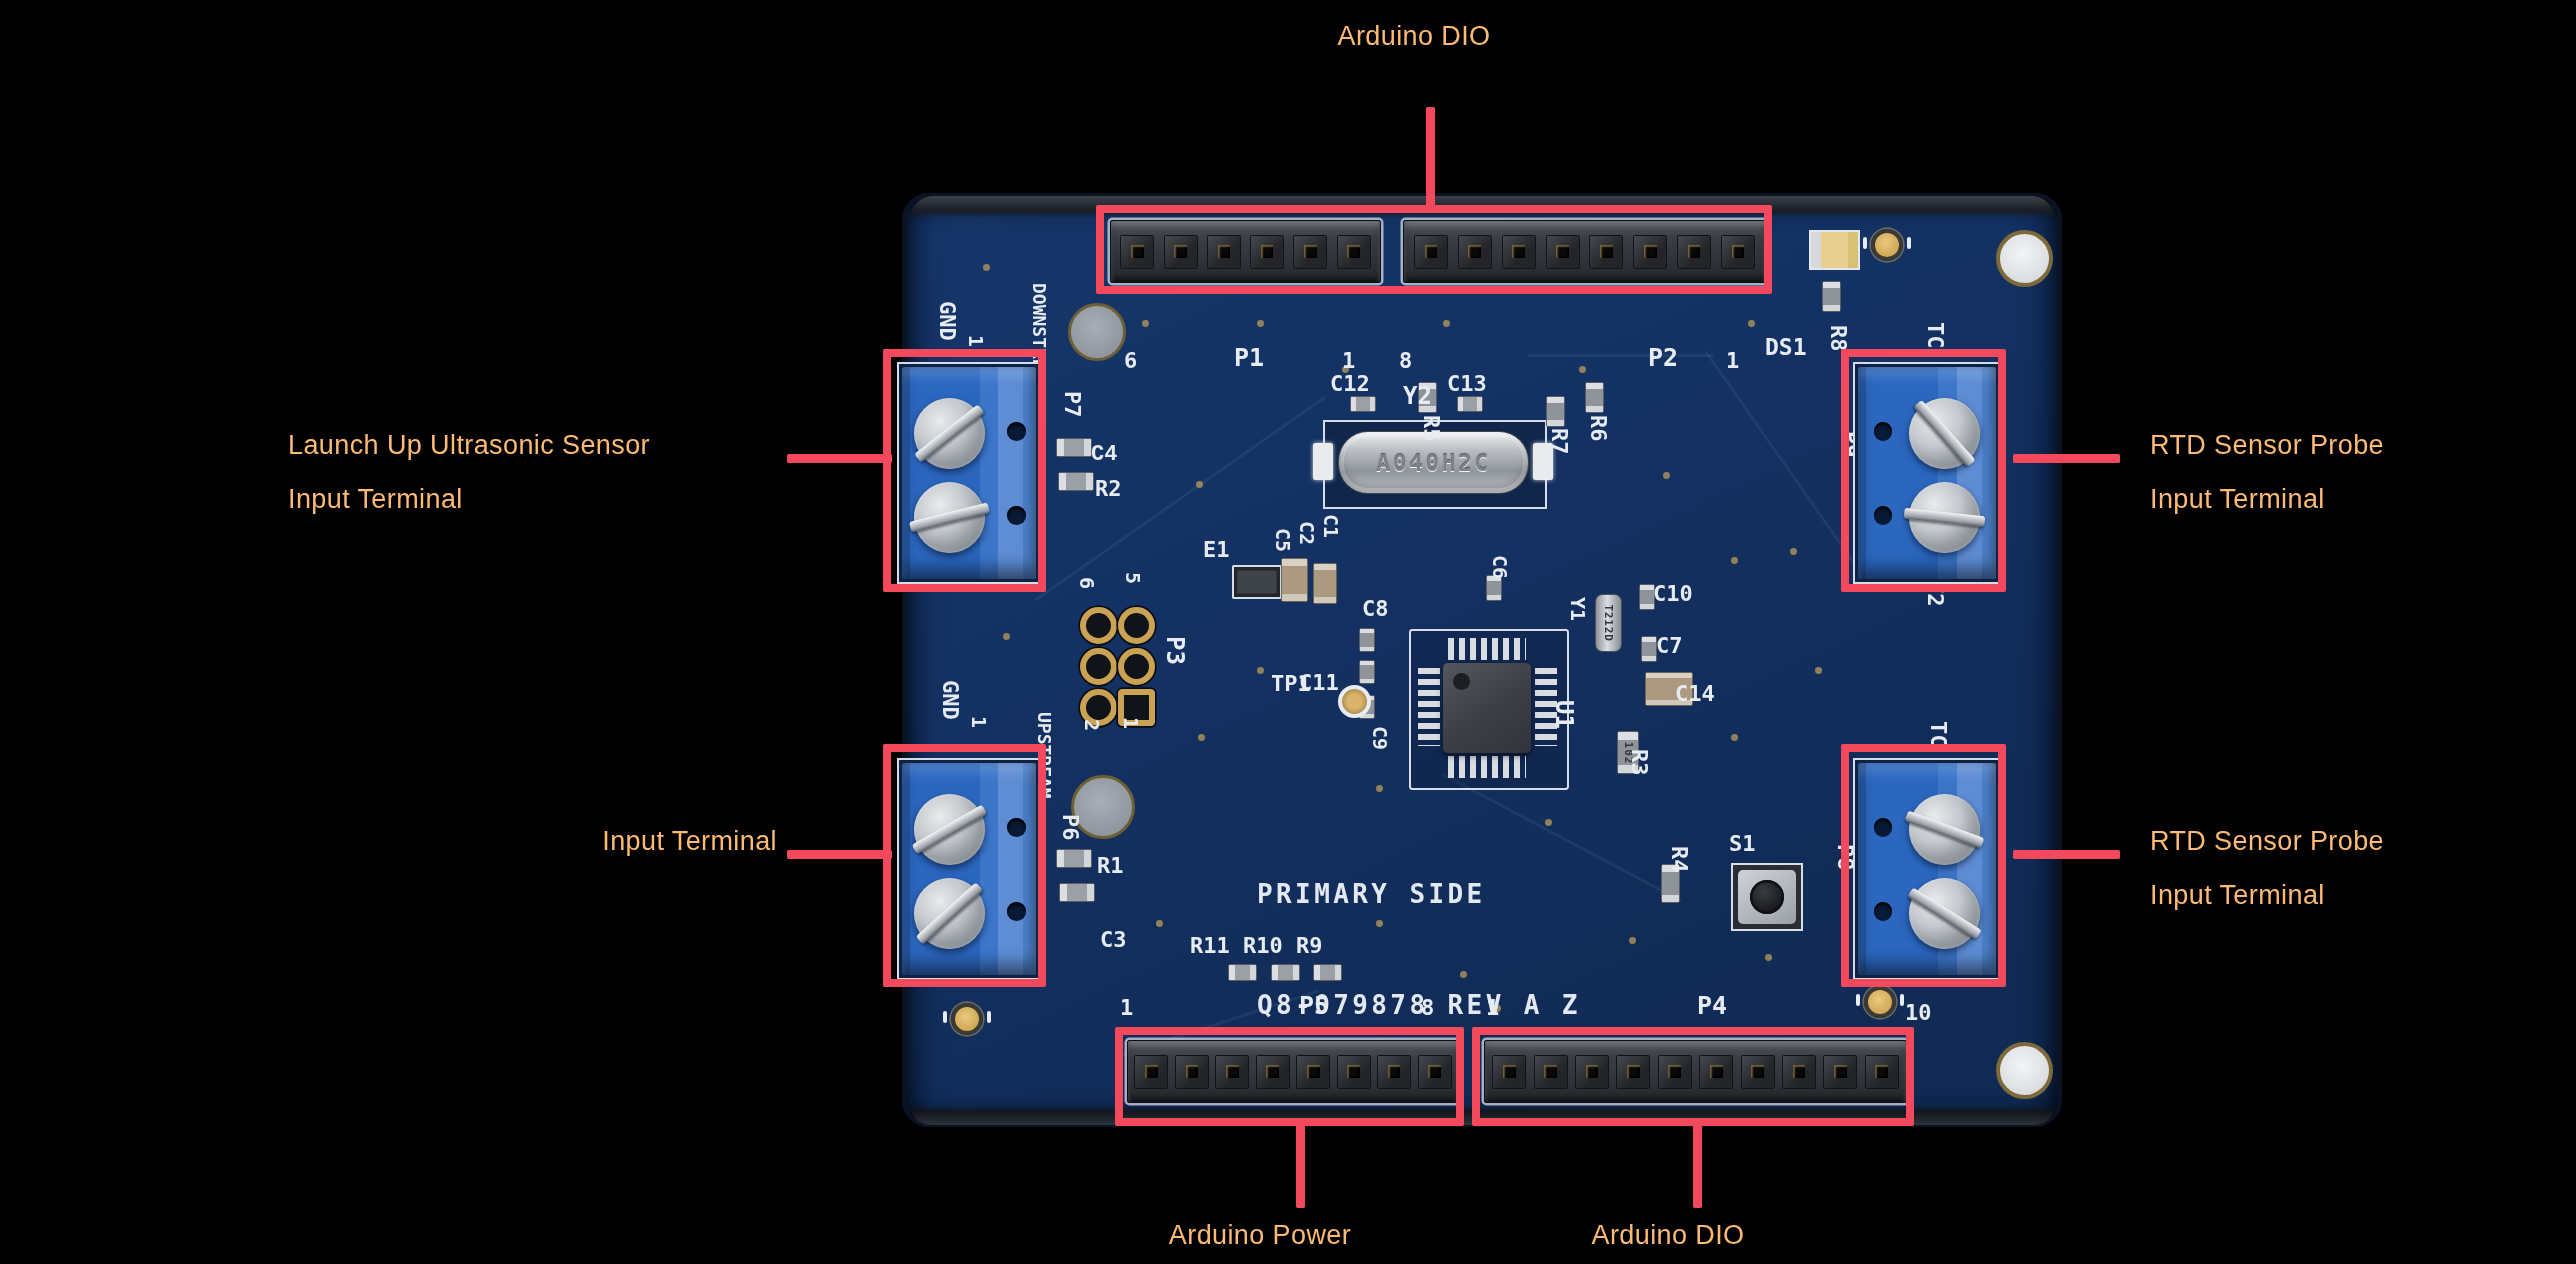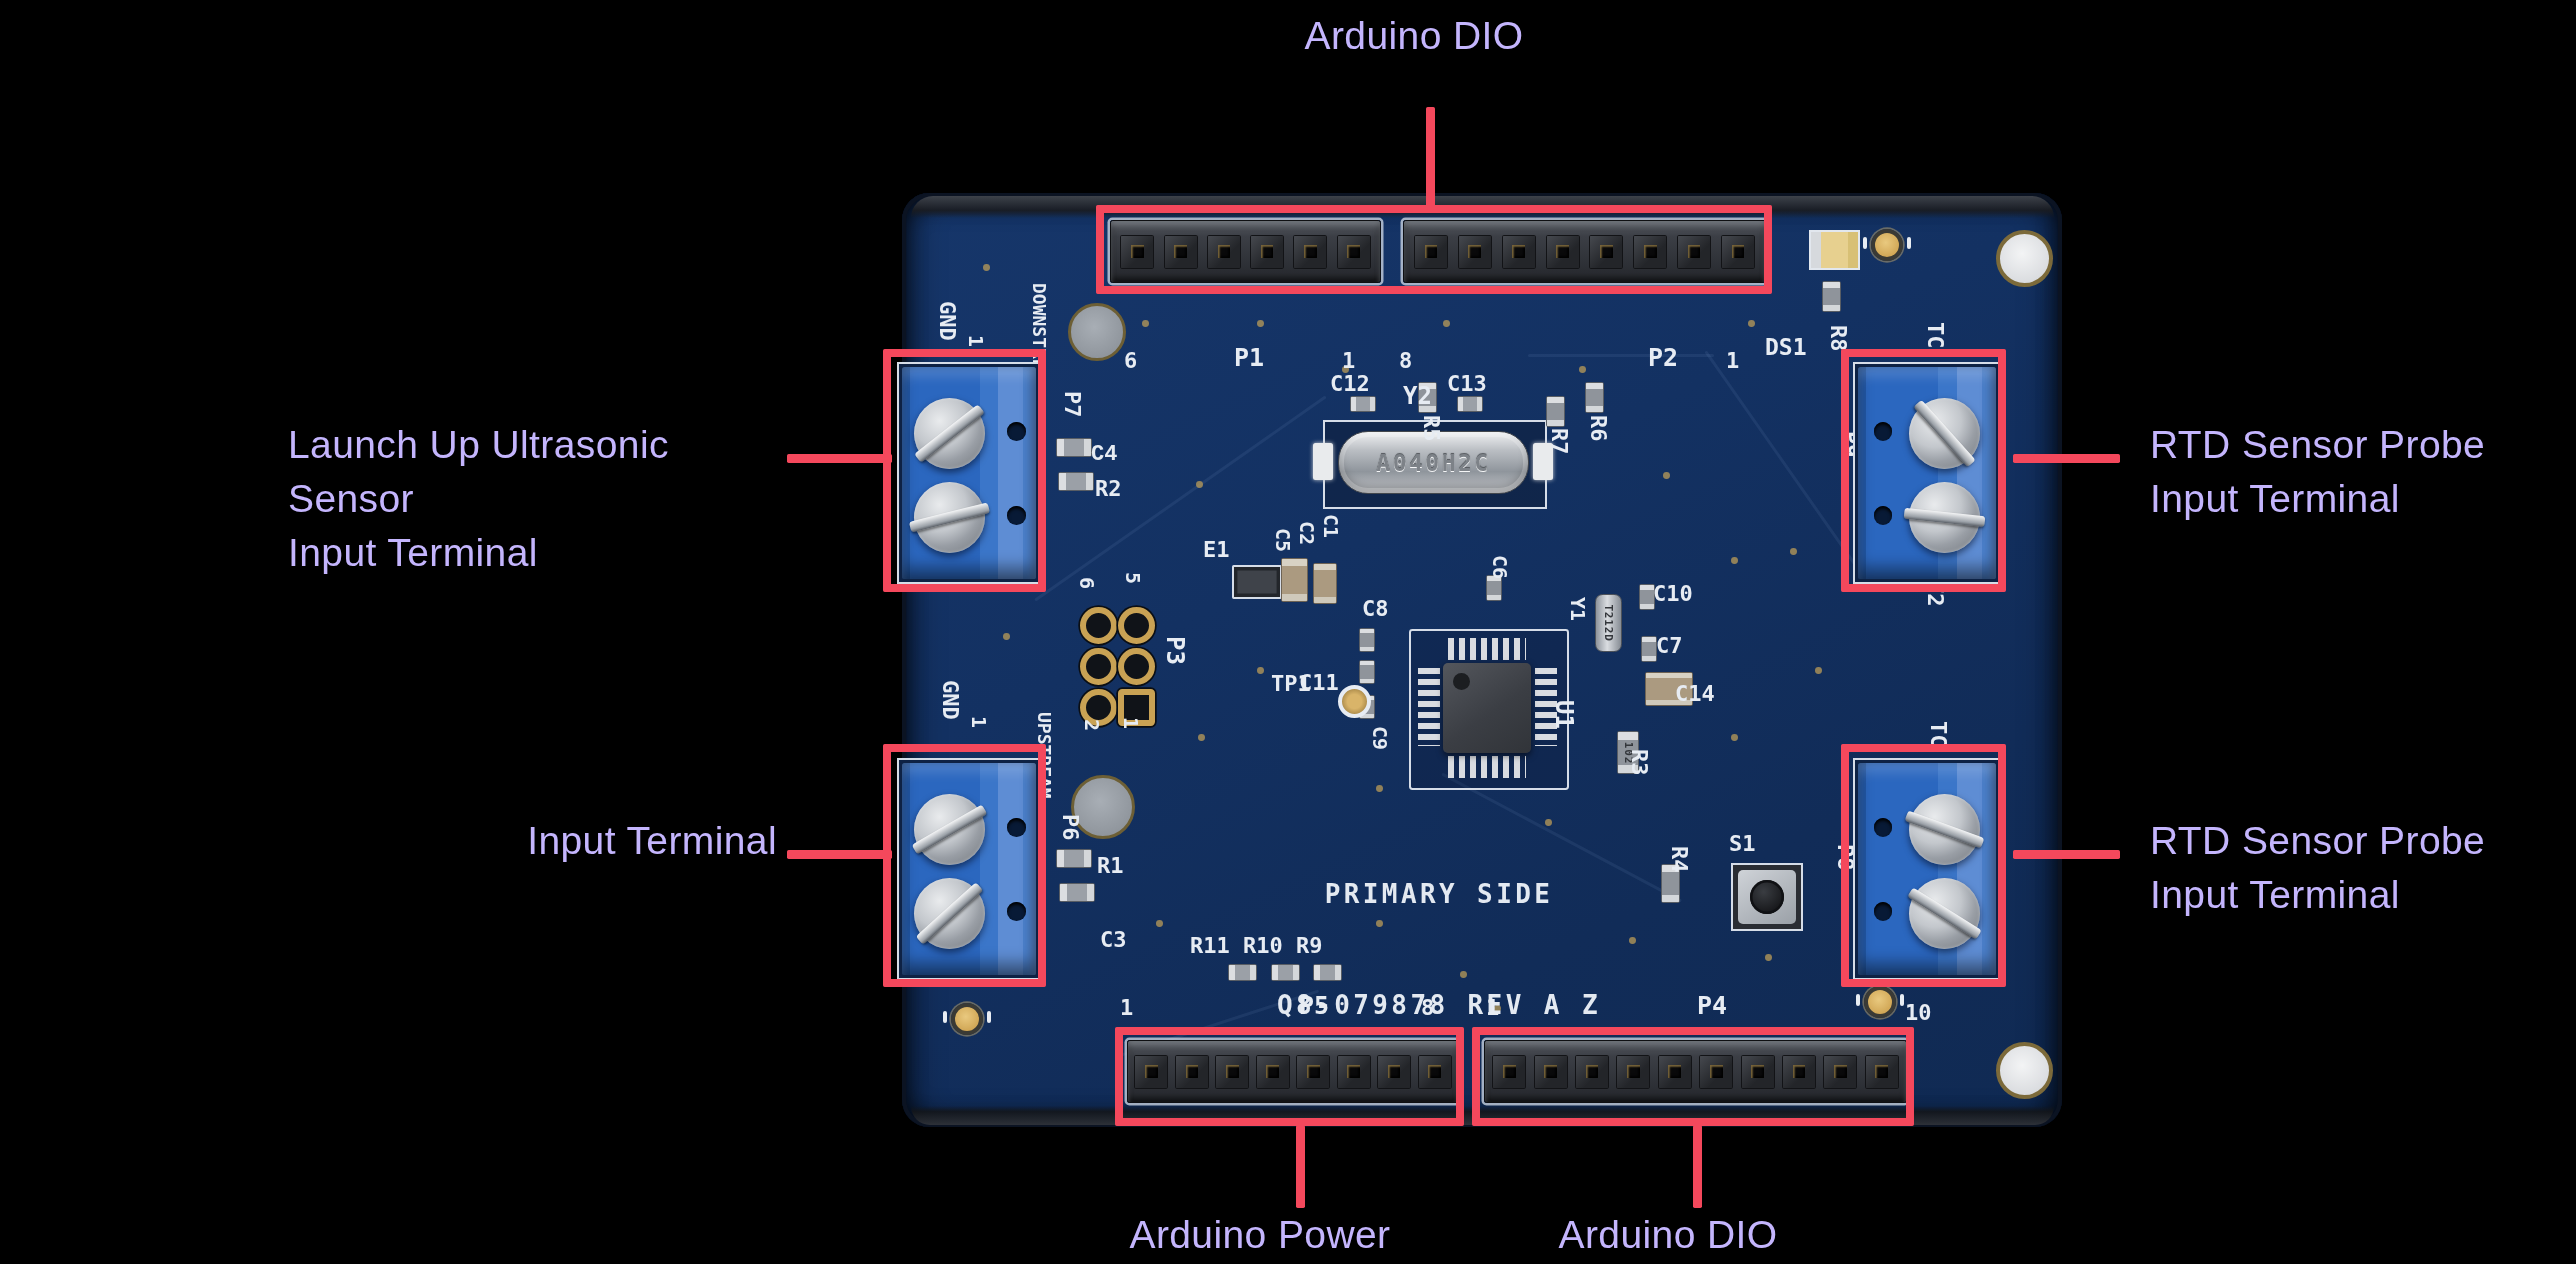--- a/index.html
+++ b/index.html
@@ -1,19 +1,19 @@
 <!DOCTYPE html>
 <html style="font-size:13.5px"><head>
 <meta charset="utf-8">
 <style>
   html,body{margin:0;padding:0;background:#000;}
   .stage{position:relative;width:2576px;height:1264px;background:#000;overflow:hidden;
          font-family:"Liberation Sans",sans-serif;}
   
-  .callout{position:absolute;color:#c4b5fd;font-size:39px;line-height:54px;font-weight:400;letter-spacing:0.4px;}
+  .callout{position:absolute;color:#fdba74;font-size:27px;line-height:54px;font-weight:400;letter-spacing:0.4px;}
   .rline{position:absolute;background:#f4485c;z-index:40;border-radius:1.7px;}
   
   .board{position:absolute;left:902px;top:193px;width:1160px;height:934px;border-radius:27px;
          background:linear-gradient(155deg,#16366a 0%,#133162 38%,#112c58 72%,#102a53 100%);
          box-shadow:inset 0 0 0 4.2px #0b1322, inset 0 12px 22px rgba(0,0,0,.55),
                     inset 0 -12px 22px rgba(0,0,0,.5), inset 15px 0 29px rgba(0,0,0,.35),
                     inset -15px 0 29px rgba(0,0,0,.35);}
   .board::before{content:'';position:absolute;left:8.5px;right:8.5px;top:2.5px;height:22px;border-radius:22px 22px 0 0;
          background:linear-gradient(180deg,#43474e,#1a1c21 65%,rgba(0,0,0,0));opacity:.9;}
   .board::after{content:'';position:absolute;left:8.5px;right:8.5px;bottom:2.5px;height:18.6px;border-radius:0 0 22px 22px;
@@ -94,21 +94,21 @@
   
   .btn-wrap{position:absolute;left:829px;top:670px;width:68px;height:64px;border:2.5px solid #d6dde8;
       background:#2a2d33;z-index:6;}
   .btn-base{position:absolute;inset:5px;border-radius:5px;background:linear-gradient(145deg,#cfd3d8,#9aa0a7);}
   .btn-cap{position:absolute;left:50%;top:50%;transform:translate(-50%,-50%);width:34px;height:34px;border-radius:50%;
       background:radial-gradient(circle at 40% 35%,#3a3d42,#17181b 70%);box-shadow:inset 0 0 0 2.5px #101114;}
   
   .ds1{position:absolute;left:907px;top:37px;width:47px;height:36px;border:2.5px solid #e2e7ee;z-index:6;
       background:linear-gradient(90deg,#d6d9dd 0 22%,#e7d08f 22% 78%,#d8c075 78%);}
   
-  .ctext{position:absolute;left:355px;top:609px;width:364px;z-index:6;text-align:center;
+  .ctext{position:absolute;left:355px;top:609px;width:364px;z-index:6;
       font:700 26px/37px "DejaVu Sans Mono",monospace;color:#e3e9f1;letter-spacing:3.4px;white-space:pre;}
 </style>
 </head>
 <body>
 
 <div class="stage">
 
   <div class="callout" style="left:1228px;top:8.5px;width:372px;text-align:center">
     <div>Arduino DIO</div>
   </div>

